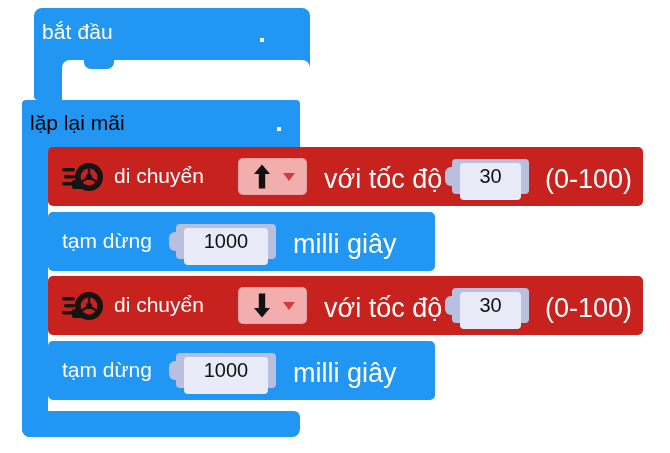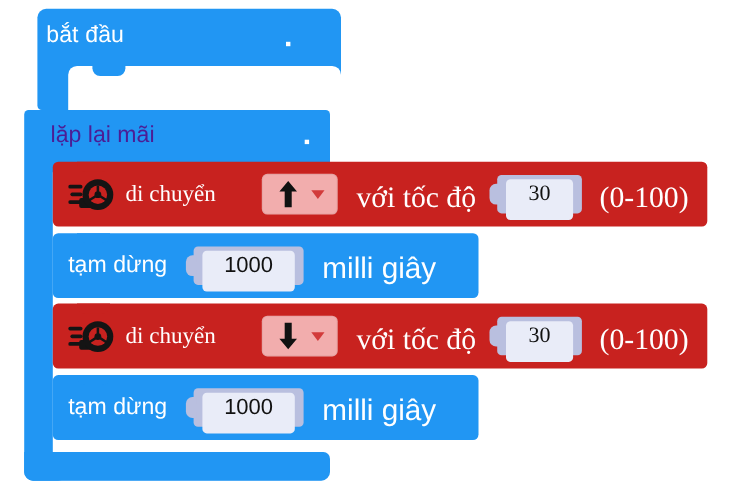--- a/index.html
+++ b/index.html
@@ -7,21 +7,21 @@
     width:670px;height:453px;
     font-family:"Liberation Sans","DejaVu Sans",sans-serif;
     -webkit-font-smoothing:antialiased;
     overflow:hidden;
   }
   #stage{position:relative;width:670px;height:453px;background:#fff;}
 
   
   .blk{position:absolute;box-sizing:border-box;}
   .blue{background:#2196f3;}
-  .red{background:#c8221f;font-family:Liberation Serif, serif;}
+  .red{background:#c8221f;}
 
   
   .bump{
     position:absolute;width:30px;height:9px;
     border-bottom-left-radius:7px;border-bottom-right-radius:7px;
   }
   .bump.blue{background:#2196f3;}
   .bump.red{background:#c8221f;}
   .bump.white{background:#ffffff;}
 
@@ -43,22 +43,22 @@
   #start-dot{
     position:absolute;left:226px;top:30px;width:4px;height:4px;background:#fff;
   }
 
   
   #forever-block{
     left:22px;top:100px;width:278px;height:337px;
     background:#2196f3;border-radius:4px 4px 8px 8px;
   }
   #forever-label{
-    position:absolute;left:24px;top:11px;
-    color:#4c1d95;font-size:21px;white-space:nowrap;
+    position:absolute;left:8px;top:11px;
+    color:#000000;font-size:21px;white-space:nowrap;
   }
   #forever-dot{
     position:absolute;left:255px;top:27px;width:4px;height:4px;background:#fff;
   }
   
   #forever-mouth{
     position:absolute;left:26px;top:49px;width:252px;height:288px;
     background:#ffffff;border-radius:8px 0 0 8px;
   }
   #forever-mouth .bump{left:22px;top:0;}

